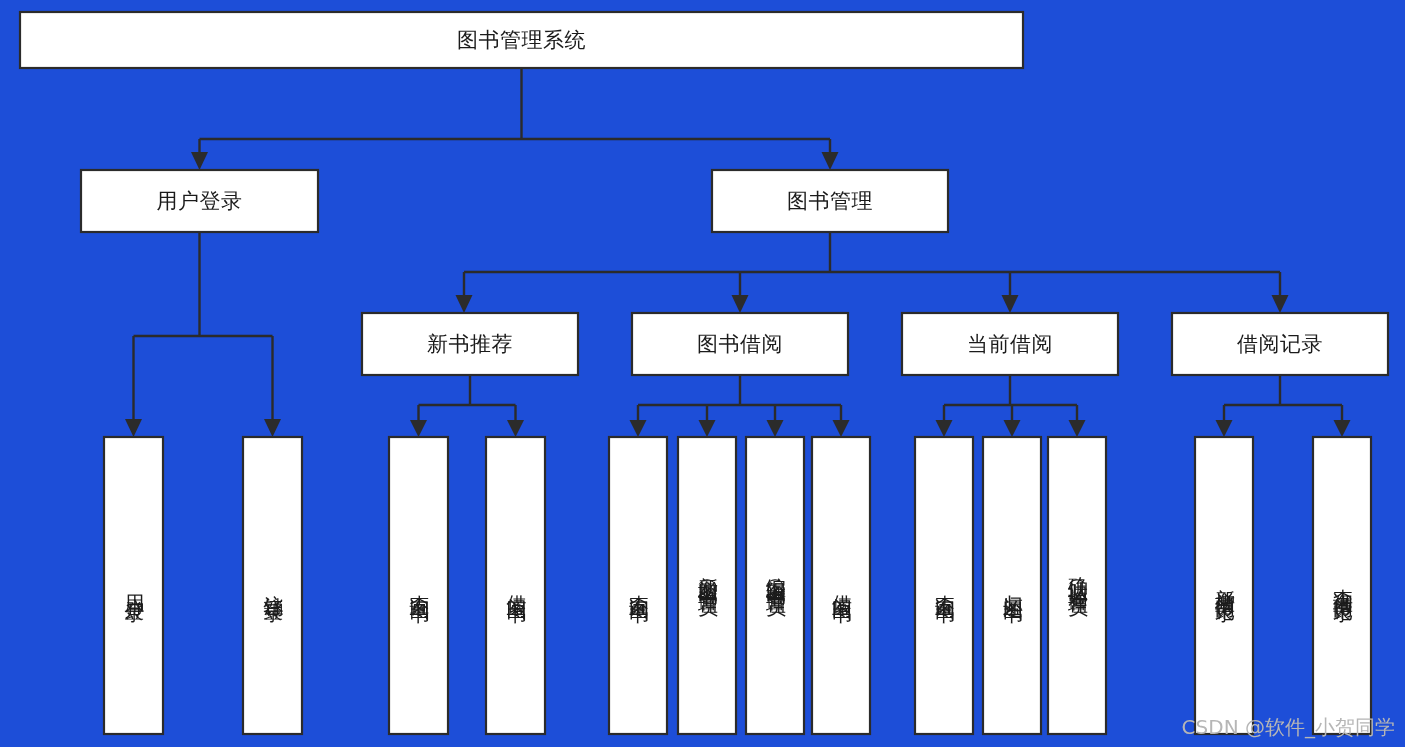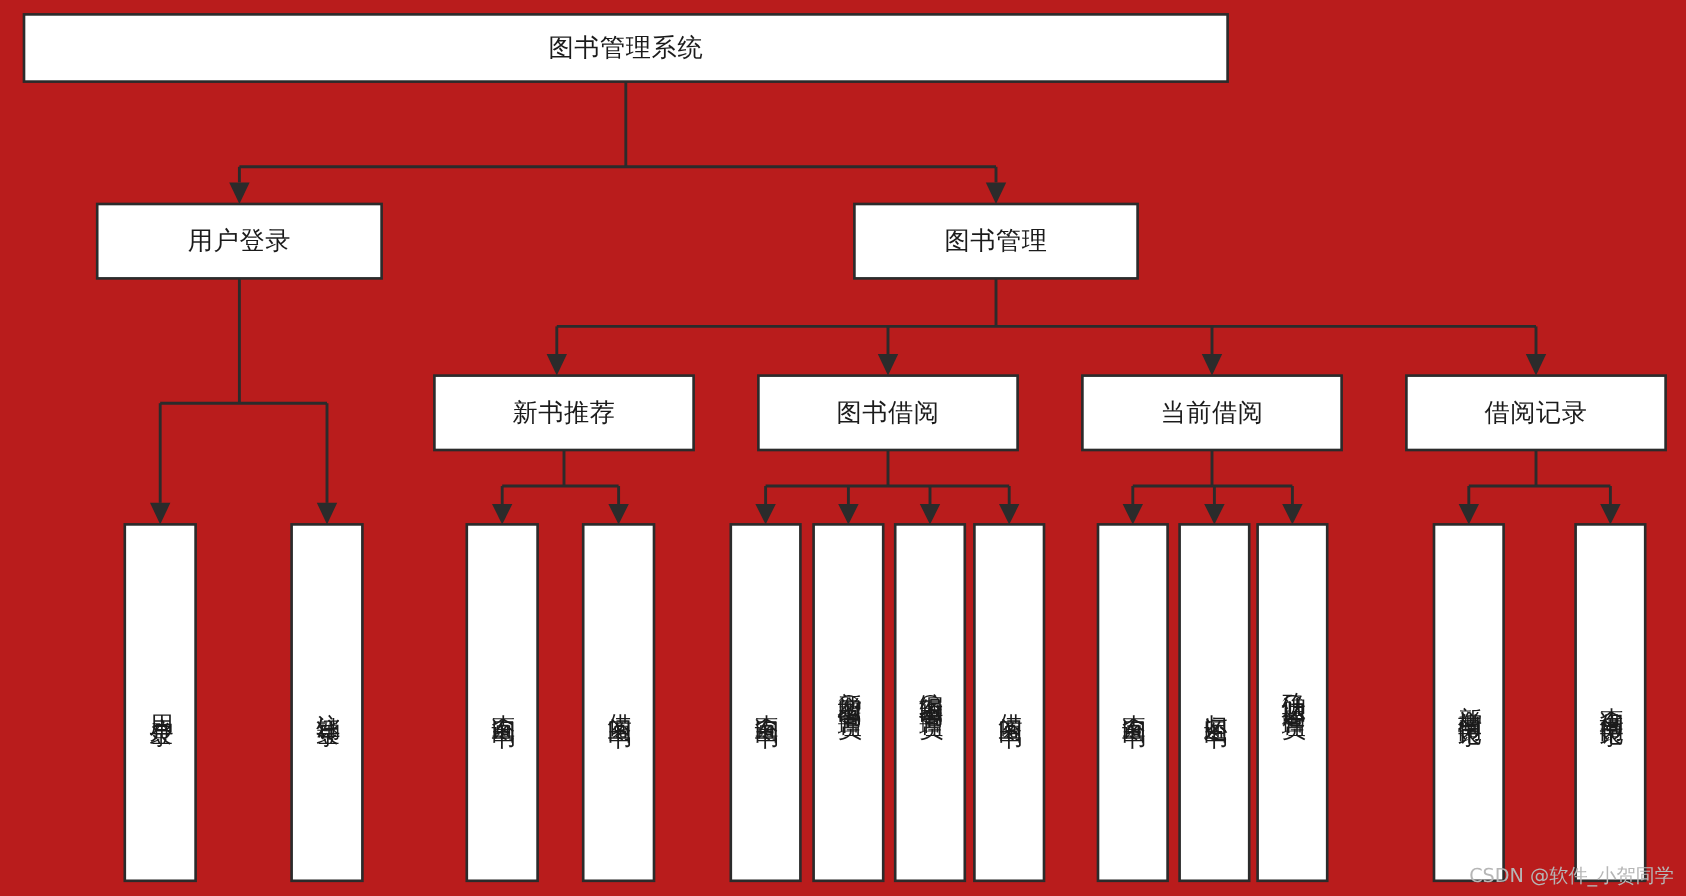--- a/index.html
+++ b/index.html
@@ -11,21 +11,21 @@
   body {
     width: 1405px;
     height: 747px;
     font-family: "DejaVu Sans", "Liberation Sans", sans-serif;
     overflow: hidden;
   }
   #diagram-root {
     position: relative;
     width: 1405px;
     height: 747px;
-    background: #b91c1c;
+    background: #1d4ed8;
   }
   svg.diagram-canvas {
     position: absolute;
     top: 0;
     left: 0;
     width: 1405px;
     height: 747px;
   }
   .node-box {
     fill: #ffffff;
@@ -57,21 +57,21 @@
     text-anchor: middle;
     dominant-baseline: middle;
     writing-mode: vertical-rl;
     letter-spacing: 3px;
   }
   .watermark-text {
     position: absolute;
     right: 10px;
     bottom: 6px;
     font-family: "DejaVu Sans", "Liberation Sans", sans-serif;
-    font-size: 16px;
+    font-size: 20px;
     color: #b6b6b6;
     white-space: nowrap;
     user-select: none;
   }
 </style>
 </head>
 <body>
 
 <div id="diagram-root">
 

